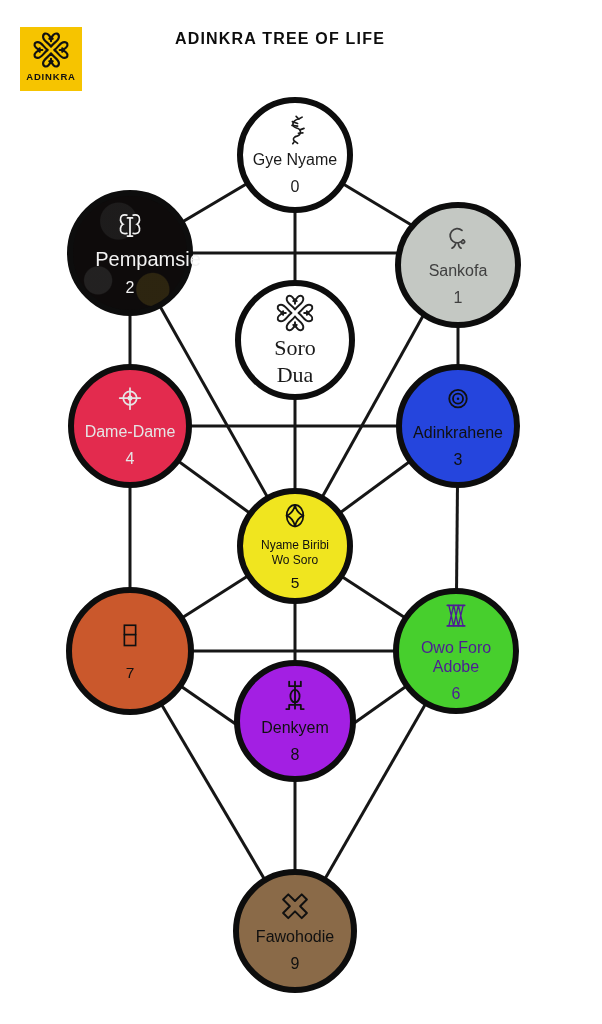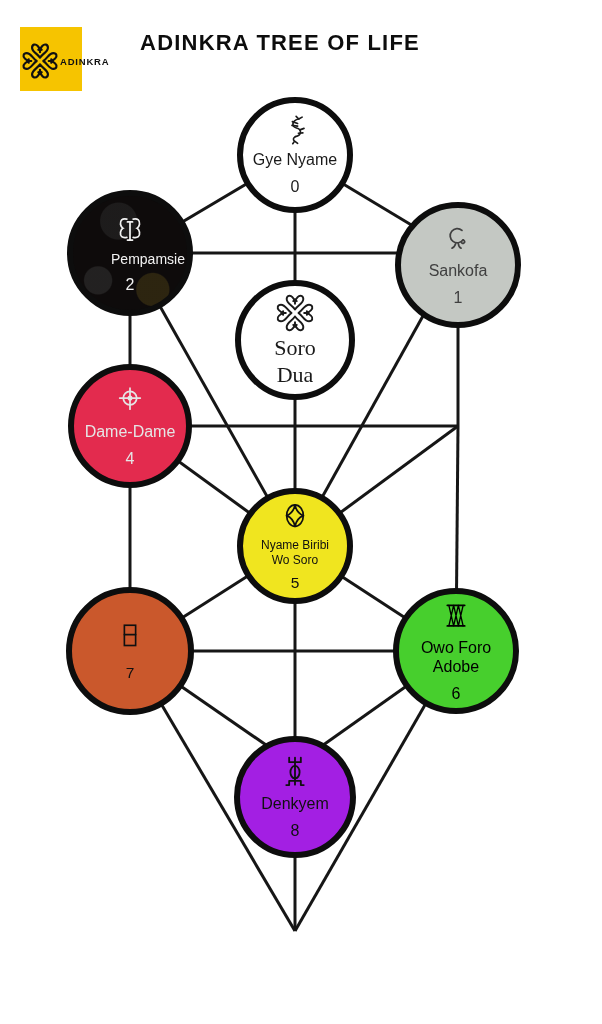--- a/index.html
+++ b/index.html
@@ -3,31 +3,31 @@
 <meta charset="utf-8">
 <style>
   html,body{margin:0;padding:0;background:#ffffff;}
   .page{
     position:relative;width:602px;height:1024px;background:#ffffff;
     font-family:"Liberation Sans","DejaVu Sans",sans-serif;overflow:hidden;
   }
   
   .logo{
     position:absolute;left:20px;top:27px;width:62px;height:64px;
-    display:flex;align-items:center;justify-content:flex-start;
+    display:flex;flex-direction:column;align-items:center;justify-content:flex-start;
     padding-top:3px;box-sizing:border-box;
   }
   .logo .logo-glyph{width:40px;height:40px;}
   .logo .logo-word{
     font-size:9.5px;font-weight:800;letter-spacing:.8px;color:#111;
     margin-top:1px;white-space:nowrap;
   }
   .title{
     position:absolute;left:140px;top:30px;width:280px;margin:0;
-    text-align:center;font-size:22px;font-weight:800;letter-spacing:1.2px;
+    text-align:center;font-size:16px;font-weight:800;letter-spacing:1.2px;
     color:#0d0d0d;white-space:nowrap;
   }
   
   .edge-layer{position:absolute;left:0;top:0;width:602px;height:1024px;}
   .node-layer{position:absolute;left:0;top:0;width:554px;height:1024px;}
   .node{
     position:absolute;border-radius:50%;box-sizing:border-box;
     display:flex;flex-direction:column;align-items:center;justify-content:center;
     text-align:center;line-height:1.22;
   }
@@ -123,21 +123,21 @@
         <span class="number" style="font-size: 16px;">1</span>
       </div>
       <div class="node textured" style="left: 67px; top: 190px; width: 126px; height: 126px; background-color: rgb(14, 11, 11); border: 6px solid rgb(13, 13, 13); color: rgb(242, 242, 242);">
         <span class="symbol">
           <svg viewBox="0 0 48 48" width="38" height="38" fill="none" stroke="currentColor" stroke-width="2.2" stroke-linecap="round">
             <path d="M20,9 q-9,-1.5 -8,6.5 q.7,3.8 3,5 q-2.3,1.2 -3,5 q-1,8 8,6.5"></path>
             <path d="M28,9 q9,-1.5 8,6.5 q-.7,3.8 -3,5 q2.3,1.2 3,5 q1,8 -8,6.5"></path>
             <path d="M24,12.5 v23 M20.8,12.5 h6.4 M20.8,35.5 h6.4"></path>
           </svg>
         </span>
-        <span class="label" style="font-size: 14px; margin-left: 36px;">Pempamsie</span>
+        <span class="label" style="font-size: 20px; margin-left: 36px;">Pempamsie</span>
         <span class="number" style="font-size: 16px;">2</span>
       </div>
       <div class="node serif" style="left: 235px; top: 280px; width: 120px; height: 120px; background-color: rgb(255, 255, 255); border: 6px solid rgb(13, 13, 13); color: rgb(26, 26, 26);">
         <span class="symbol">
           <svg viewBox="0 0 48 48" width="42" height="42" fill="none" stroke="currentColor" stroke-width="2.2" stroke-linecap="round">
             <g>
               <path d="M24,20 C20,14.5 14.5,13 14.5,8 C14.5,4 18.5,3 21,5.8 C23,8 24,9.5 24,11 C24,9.5 25,8 27,5.8 C29.5,3 33.5,4 33.5,8 C33.5,13 28,14.5 24,20"></path>
               <path d="M24,13.5 v-5 m-2,2 l2,-2 l2,2"></path>
             </g>
             <g transform="rotate(90 24 24)">
@@ -149,20 +149,31 @@
               <path d="M24,13.5 v-5 m-2,2 l2,-2 l2,2"></path>
             </g>
             <g transform="rotate(270 24 24)">
               <path d="M24,20 C20,14.5 14.5,13 14.5,8 C14.5,4 18.5,3 21,5.8 C23,8 24,9.5 24,11 C24,9.5 25,8 27,5.8 C29.5,3 33.5,4 33.5,8 C33.5,13 28,14.5 24,20"></path>
               <path d="M24,13.5 v-5 m-2,2 l2,-2 l2,2"></path>
             </g>
           </svg>
         </span>
         <span class="label" style="font-size: 22px;">Soro
 Dua</span>
+      </div>
+      <div class="node" style="left: 396px; top: 364px; width: 124px; height: 124px; background-color: rgb(37, 69, 221); border: 6px solid rgb(13, 13, 13); color: rgb(16, 16, 16);">
+        <span class="symbol">
+          <svg viewBox="0 0 48 48" width="40" height="40" fill="none" stroke="currentColor" stroke-width="2.2" stroke-linecap="round">
+            <circle cx="24" cy="20" r="10.5"></circle>
+            <circle cx="24" cy="20" r="6"></circle>
+            <circle cx="24" cy="20" r="1.5" fill="currentColor" stroke="none"></circle>
+          </svg>
+        </span>
+        <span class="label" style="font-size: 16px;">Adinkrahene</span>
+        <span class="number" style="font-size: 16px;">3</span>
       </div>
       <div class="node" style="left: 68px; top: 364px; width: 124px; height: 124px; background-color: rgb(227, 43, 78); border: 6px solid rgb(13, 13, 13); color: #e5e5e5;">
         <span class="symbol">
           <svg viewBox="0 0 48 48" width="38" height="38" fill="none" stroke="currentColor" stroke-width="2.2" stroke-linecap="round">
             <circle cx="24" cy="19" r="8.5"></circle>
             <path d="M24,6.5 V33 M11,19 H37"></path>
             <circle cx="24" cy="19" r="2.1"></circle>
           </svg>
         </span>
         <span class="label" style="font-size: 16px;">Dame-Dame</span>
@@ -172,46 +183,55 @@
         <span class="symbol">
           <svg viewBox="0 0 48 48" width="38" height="38" fill="none" stroke="currentColor" stroke-width="2.2" stroke-linecap="round">
             <ellipse cx="24" cy="21" rx="10.5" ry="13.5"></ellipse>
             <path d="M24,7.5 Q22,17.5 13.5,21 M24,7.5 Q26,17.5 34.5,21 M13.5,21 Q22,24.5 24,34.5 M34.5,21 Q26,24.5 24,34.5"></path>
           </svg>
         </span>
         <span class="label" style="font-size: 12px;">Nyame Biribi
 Wo Soro</span>
         <span class="number" style="font-size: 15.5px;">5</span>
       </div>
-      <div class="node" style="left: 393px; top: 588px; width: 126px; height: 126px; background-color: rgb(71, 207, 45); border: 6px solid rgb(13, 13, 13); color: #000000;">
+      <div class="node" style="left: 393px; top: 588px; width: 126px; height: 126px; background-color: rgb(71, 207, 45); border: 6px solid rgb(13, 13, 13); color: #4c1d95;">
         <span class="symbol">
           <svg viewBox="0 0 48 48" width="38" height="38" fill="none" stroke="currentColor" stroke-width="2.2" stroke-linecap="round">
             <path d="M13,8 H35 M13,34 H35"></path>
             <path stroke-width="1.7" d="M15,8 L21,34 M21,8 L15,34 M21,8 L27,34 M27,8 L21,34 M27,8 L33,34 M33,8 L27,34"></path>
           </svg>
         </span>
         <span class="label" style="font-size: 16px;">Owo Foro
 Adobe</span>
         <span class="number" style="font-size: 16px;">6</span>
       </div>
       <div class="node" style="left: 66px; top: 587px; width: 128px; height: 128px; background-color: rgb(202, 88, 44); border: 6px solid rgb(13, 13, 13); color: rgb(16, 16, 16);">
         <span class="symbol">
           <svg viewBox="0 0 48 48" width="36" height="36" fill="none" stroke="currentColor" stroke-width="2.2" stroke-linecap="round">
             <rect x="16.5" y="7" width="15" height="27"></rect>
             <path d="M16.5,19.5 H31.5"></path>
           </svg>
         </span>
         <span class="number" style="font-size: 15.5px;">7</span>
       </div>
-      <div class="node" style="left: 234px; top: 736px; width: 122px; height: 122px; background-color: rgb(163, 31, 227); border: 6px solid rgb(13, 13, 13); color: rgb(16, 16, 16);">
+      <div class="node" style="left: 234px; top: 660px; width: 122px; height: 122px; background-color: rgb(163, 31, 227); border: 6px solid rgb(13, 13, 13); color: rgb(16, 16, 16);">
         <span class="symbol">
           <svg viewBox="0 0 48 48" width="40" height="40" fill="none" stroke="currentColor" stroke-width="2.2" stroke-linecap="round">
             <path d="M24,5.5 V38"></path>
             <ellipse cx="24" cy="23" rx="5.5" ry="7.5"></ellipse>
             <path d="M17,11 H31 M17,11 V5.5 M31,11 V5.5"></path>
             <path d="M17,33.5 H31 M17,33.5 V38.5 M31,33.5 V38.5 M17,38.5 H13.5 M31,38.5 H34.5"></path>
           </svg>
         </span>
         <span class="label" style="font-size: 16px;">Denkyem</span>
         <span class="number" style="font-size: 16px;">8</span>
       </div>
+      <div class="node" style="left: 233px; top: 869px; width: 124px; height: 124px; background-color: rgb(138, 106, 72); border: 6px solid rgb(13, 13, 13); color: rgb(16, 16, 16);">
+        <span class="symbol">
+          <svg viewBox="0 0 48 48" width="38" height="38" fill="none" stroke="currentColor" stroke-width="2.2" stroke-linecap="round">
+            <path stroke-width="2.5" stroke-linejoin="round" d="M15.5,8 L24,16.5 L32.5,8 L39,14.5 L30.5,23 L39,31.5 L32.5,38 L24,29.5 L15.5,38 L9,31.5 L17.5,23 L9,14.5 Z"></path>
+          </svg>
+        </span>
+        <span class="label" style="font-size: 16px;">Fawohodie</span>
+        <span class="number" style="font-size: 16px;">9</span>
+      </div>
     </div>
 </div>
 
 </body></html>

